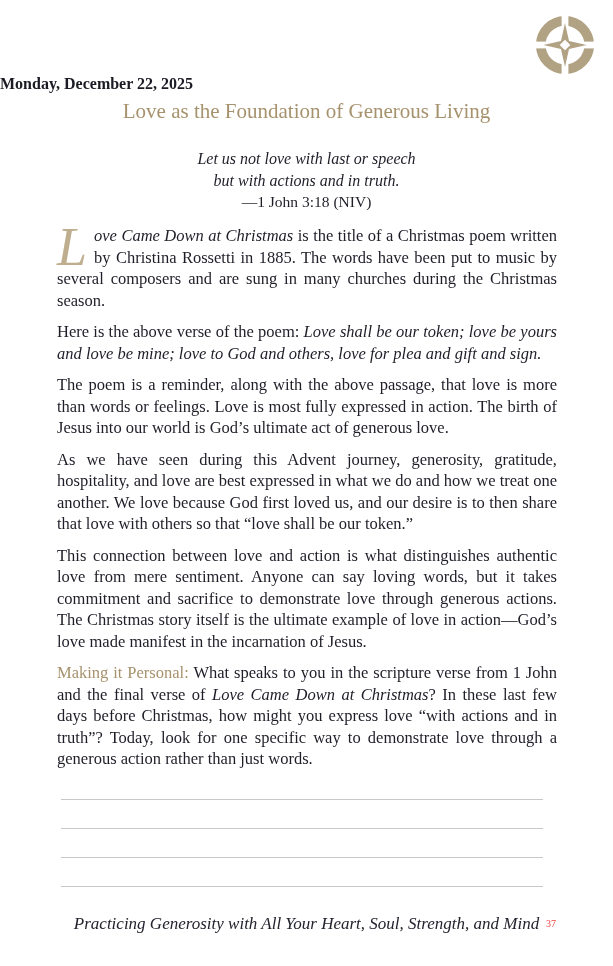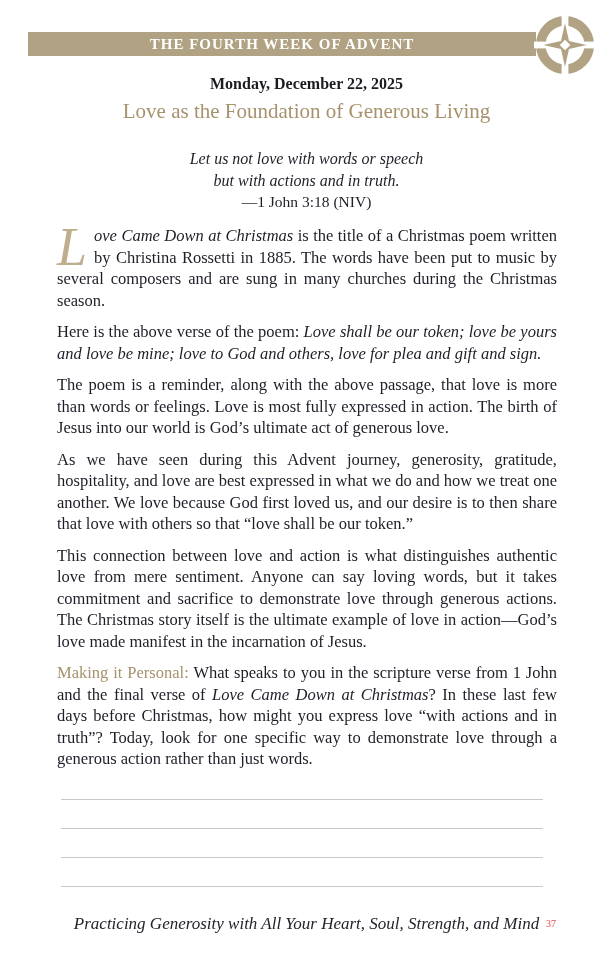--- a/index.html
+++ b/index.html
@@ -17,21 +17,21 @@
     position:absolute;left:28px;top:32px;
     width:508px;height:24px;
     background:#b2a284;
     display:flex;align-items:center;justify-content:center;
   }
   .banner span{
     color:#ffffff;font-weight:bold;font-size:15px;letter-spacing:1px;
   }
   .compass{position:absolute;left:534px;top:14px;width:62px;height:62px;}
   
-  .date{margin-top:-6px;text-align:center;font-weight:bold;font-size:16px;color:#1b1b24;line-height:20px;}
+  .date{margin-top:-6px;text-align:left;font-weight:bold;font-size:16px;color:#1b1b24;line-height:20px;}
   .title{margin:3px 0 0 0;text-align:center;font-weight:normal;font-size:21px;line-height:28px;color:#a6926d;}
   
   .epigraph{margin-top:23px;text-align:center;font-size:16px;line-height:21.7px;}
   .ep-line{font-style:italic;}
   .ep-attr{font-style:normal;font-size:15.5px;}
   
   .body{margin:12px 56px 0 57px;font-size:16.5px;line-height:21.5px;text-align:justify;}
   .body p{margin:0 0 10px 0;}
   .body p:last-child{margin-bottom:0;}
   .dropcap{
@@ -50,39 +50,36 @@
   .footer{position:relative;margin-top:27px;height:20px;}
   .ftext{display:block;text-align:center;font-style:italic;font-size:17px;color:#23232e;line-height:20px;}
   .pnum{position:absolute;right:57px;top:0;font-weight:normal;font-size:10px;color:#ef4444;line-height:20px;}
 </style>
 </head>
 <body>
 
 <div class="page">
 
   <div class="header">
-    <div class="banner">
-      <span>THE FOURTH WEEK OF ADVENT</span>
-    </div>
     <div class="compass">
       <svg viewBox="0 0 64 64" width="62" height="62" aria-hidden="true">
         <circle cx="32" cy="32" r="25" fill="none" stroke="#b2a284" stroke-width="10"></circle>
         <rect x="28.5" y="0" width="7" height="64" fill="#ffffff"></rect>
         <rect x="0" y="28.5" width="64" height="7" fill="#ffffff"></rect>
         <polygon points="32,5 37,27 59,32 37,37 32,59 27,37 5,32 27,27" fill="#b2a284" stroke="#ffffff" stroke-width="2"></polygon>
         <polygon points="32,26.5 37.5,32 32,37.5 26.5,32" fill="#ffffff"></polygon>
       </svg>
     </div>
   </div>
 
   <div class="date">Monday, December 22, 2025</div>
   <h1 class="title">Love as the Foundation of Generous Living</h1>
 
   <div class="epigraph">
-    <div class="ep-line">Let us not love with words or speech</div>
+    <div class="ep-line">Let us not love with last or speech</div>
     <div class="ep-line">but with actions and in truth.</div>
     <div class="ep-attr">—1 John 3:18 (NIV)</div>
   </div>
 
   <div class="body">
     <p><span class="dropcap">L</span><em>ove Came Down at Christmas</em><span> is the title of a Christmas poem written by Christina Rossetti in 1885. The words have been put to music by several composers and are sung in many churches during the Christmas season.</span></p>
 
     <p><span>Here is the above verse of the poem: </span><em>Love shall be our token; love be yours and love be mine; love to God and others, love for plea and gift and sign.</em></p>
 
     <p>The poem is a reminder, along with the above passage, that love is more than words or feelings. Love is most fully expressed in action. The birth of Jesus into our world is God’s ultimate act of generous love.</p>

